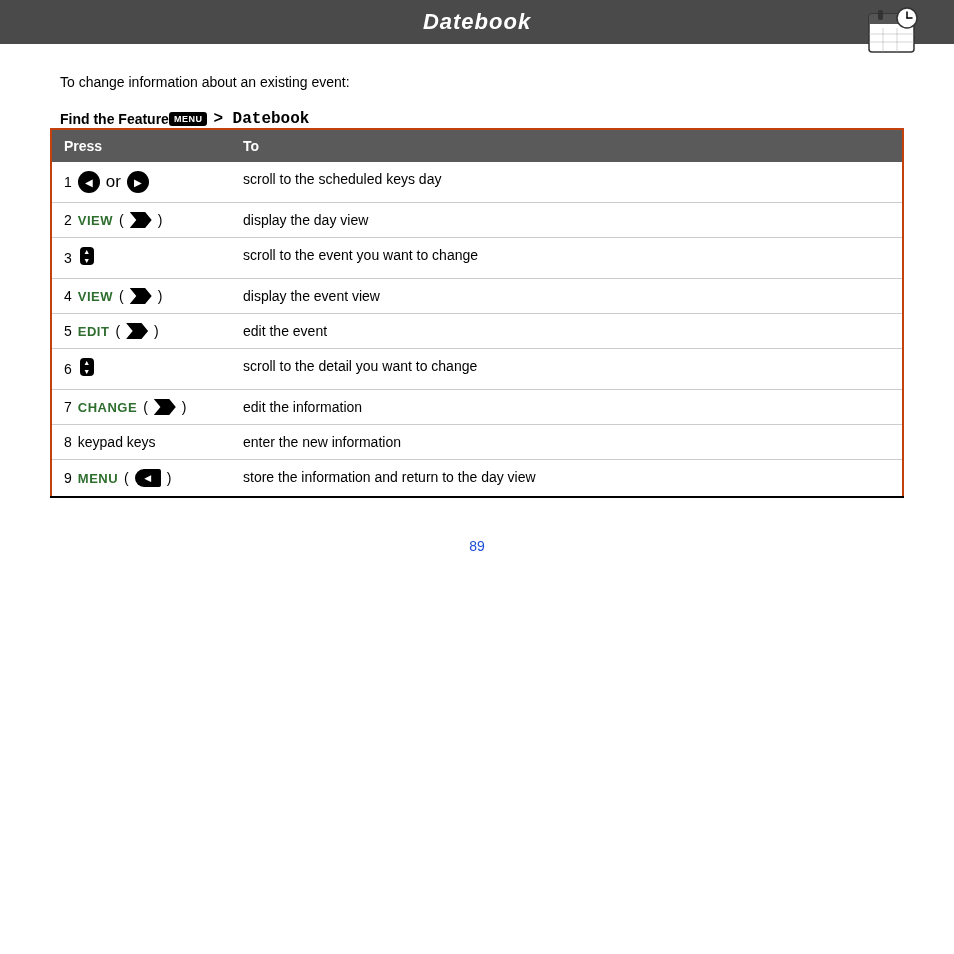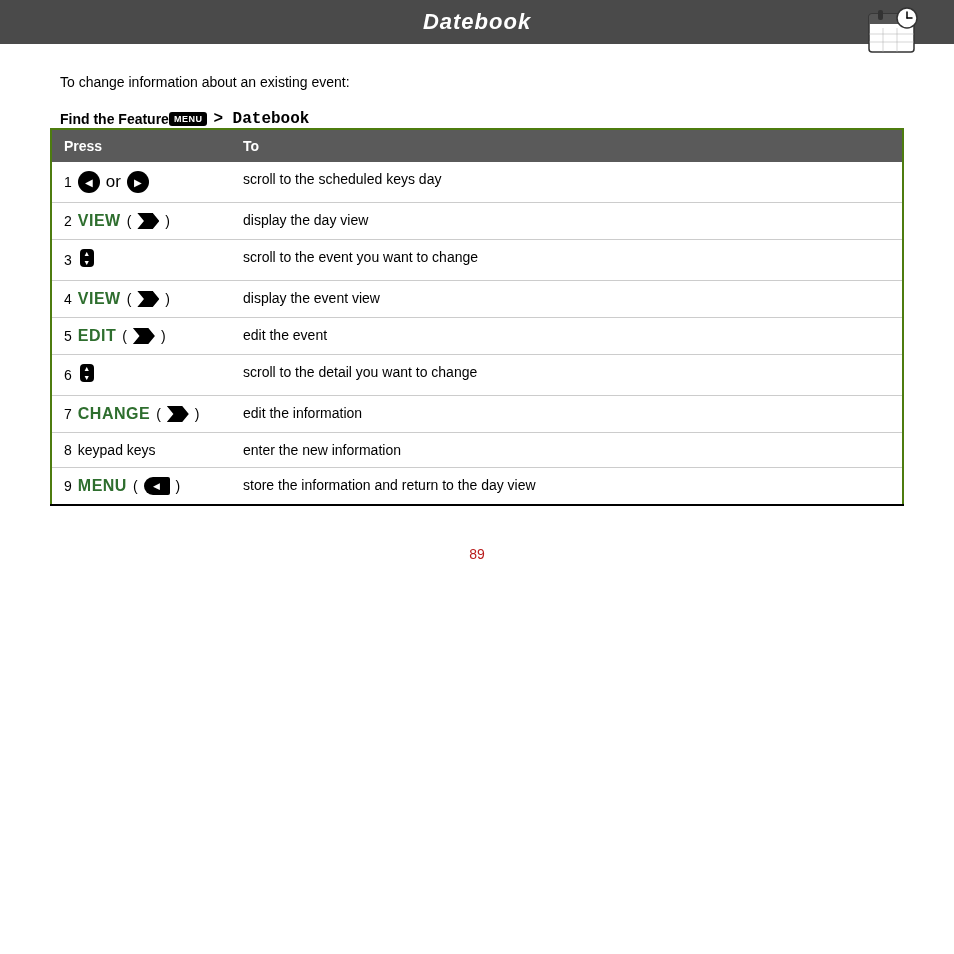--- a/index.html
+++ b/index.html
@@ -89,21 +89,21 @@
       font-weight: bold;
       padding: 2px 5px;
       border-radius: 3px;
       letter-spacing: 0.5px;
     }
 
     
     .instruction-table {
       width: 100%;
       border-collapse: collapse;
-      border: 2px solid #4d7c0f;
+      border: 2px solid #c2410c;
     }
 
     .instruction-table thead tr {
       background: #5a5a5a;
       color: #fff;
     }
 
     .instruction-table thead th {
       padding: 8px 12px;
       text-align: left;
@@ -136,21 +136,21 @@
     
     .step-num {
       font-size: 14px;
       color: #000;
     }
 
     
     .key-label {
       color: #2e6e2e;
       font-weight: bold;
-      font-size: 16px;
+      font-size: 13px;
       letter-spacing: 0.5px;
     }
 
     
     .arrow-right-btn {
       display: inline-block;
       width: 22px;
       height: 16px;
       background: #000;
       clip-path: polygon(0 0, 70% 0, 100% 50%, 70% 100%, 0 100%, 30% 50%);
@@ -224,21 +224,21 @@
       align-items: center;
       gap: 6px;
       flex-wrap: wrap;
     }
 
     
     .page-number {
       text-align: center;
       padding: 20px;
       font-size: 14px;
-      color: #b91c1c;
+      color: #1d4ed8;
     }
 
     .or-text {
       font-size: 17px;
     }
 
     
     .joystick-icon {
       display: inline-block;
       width: 18px;

